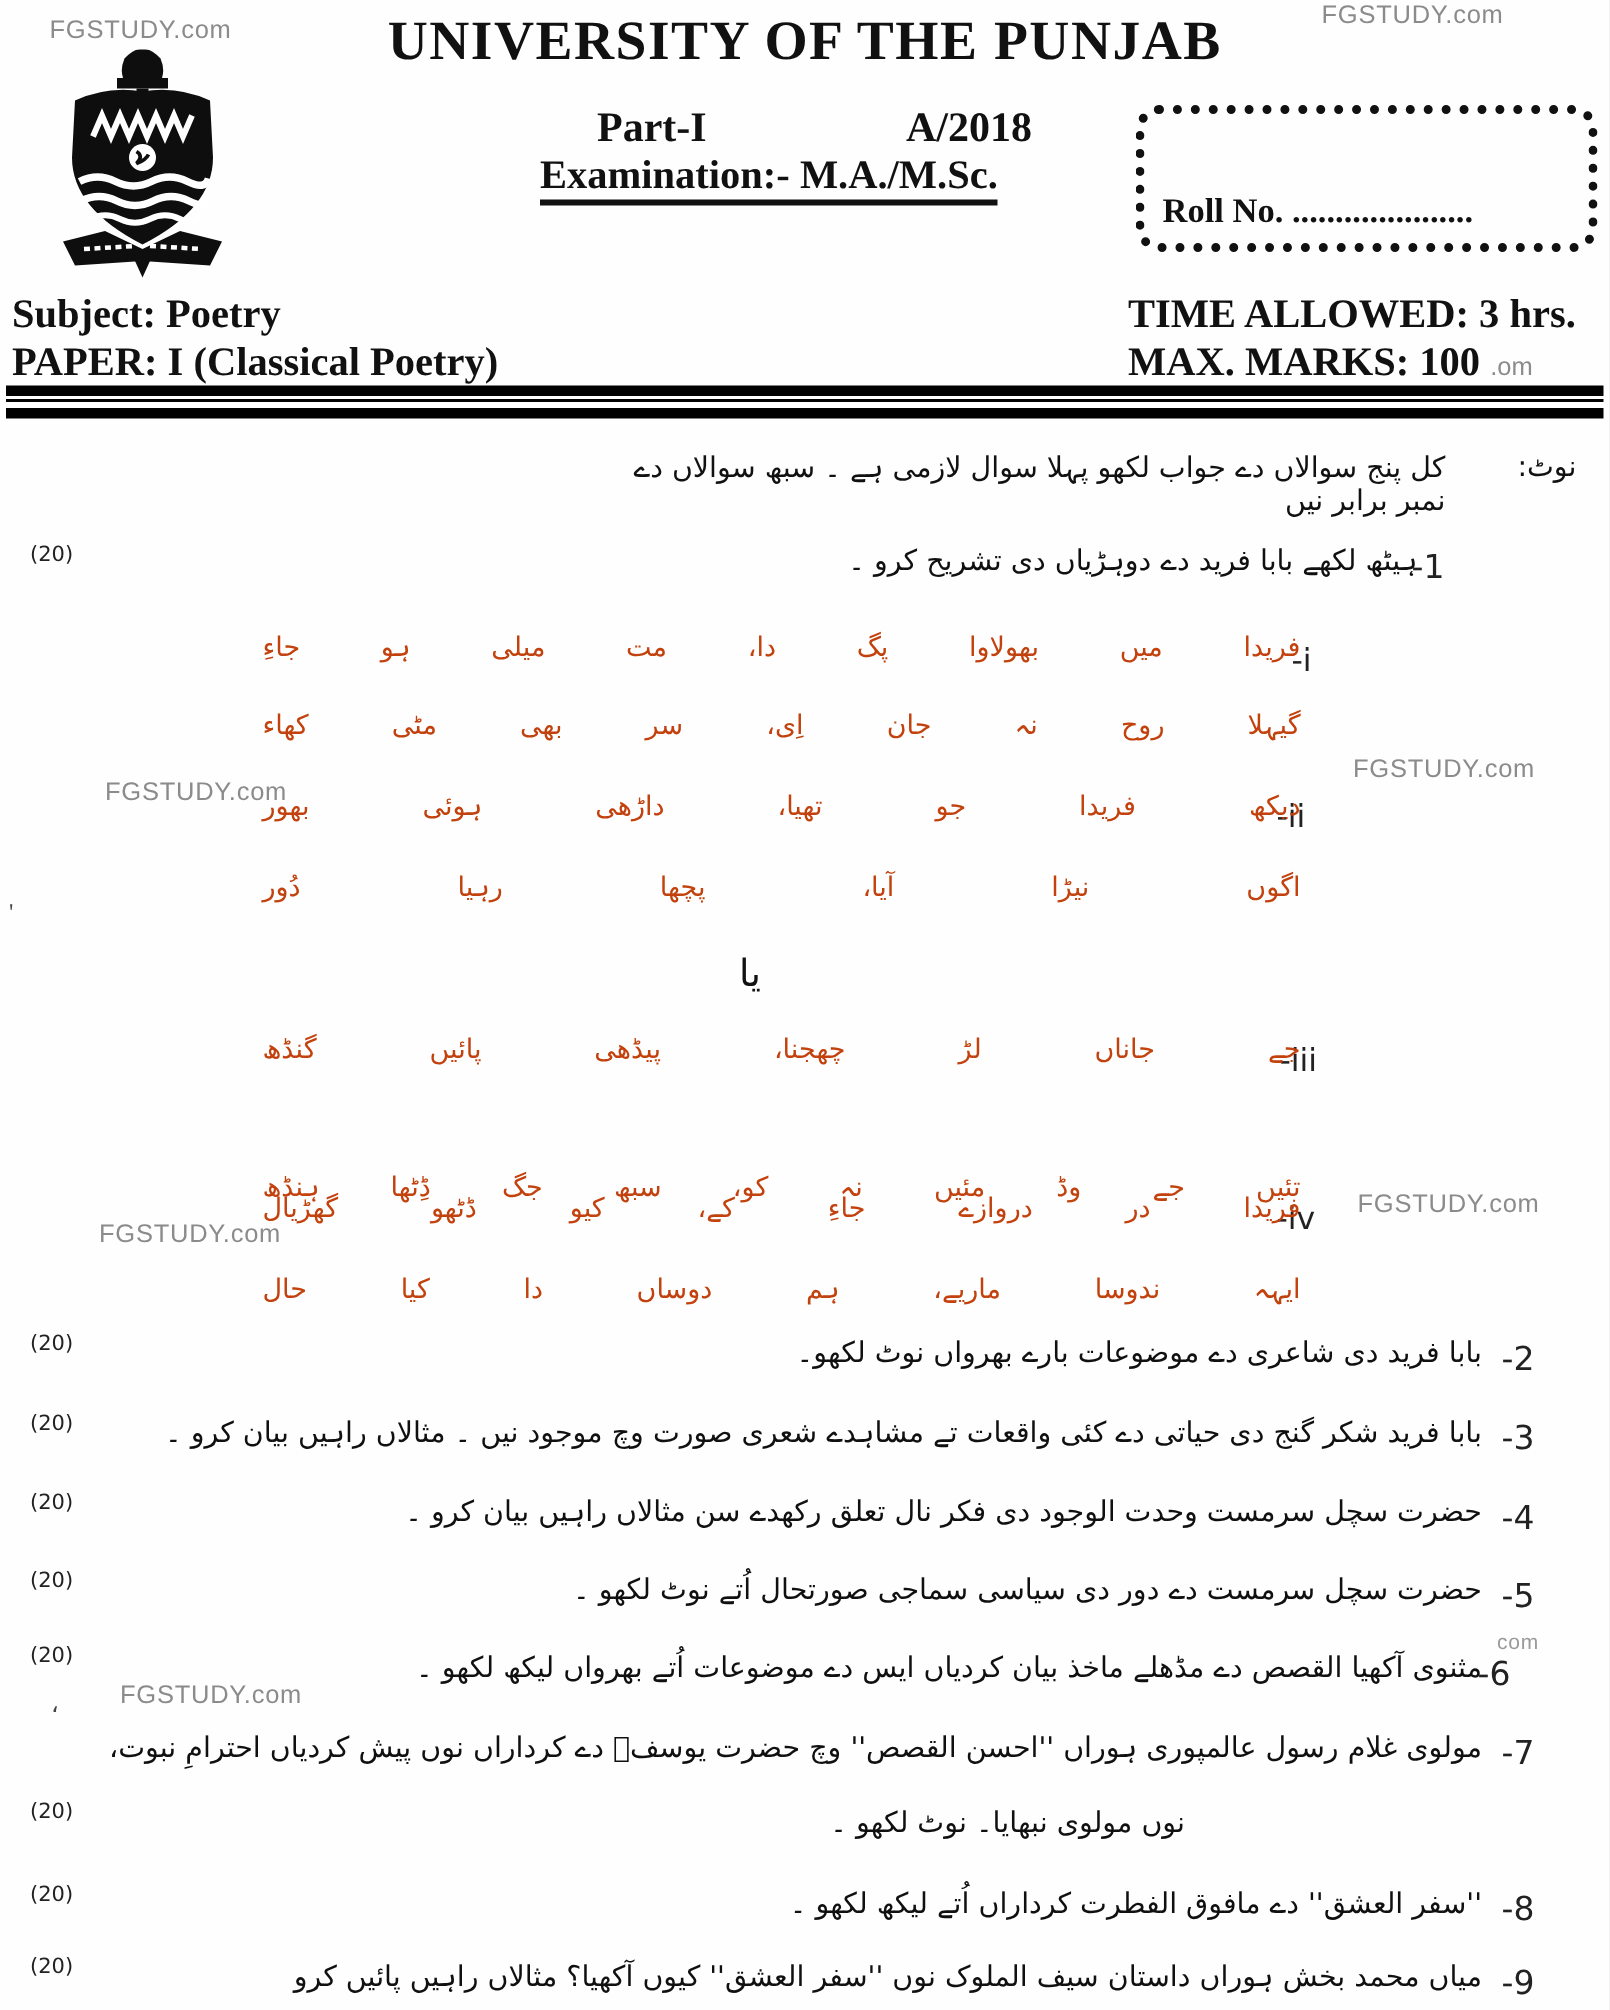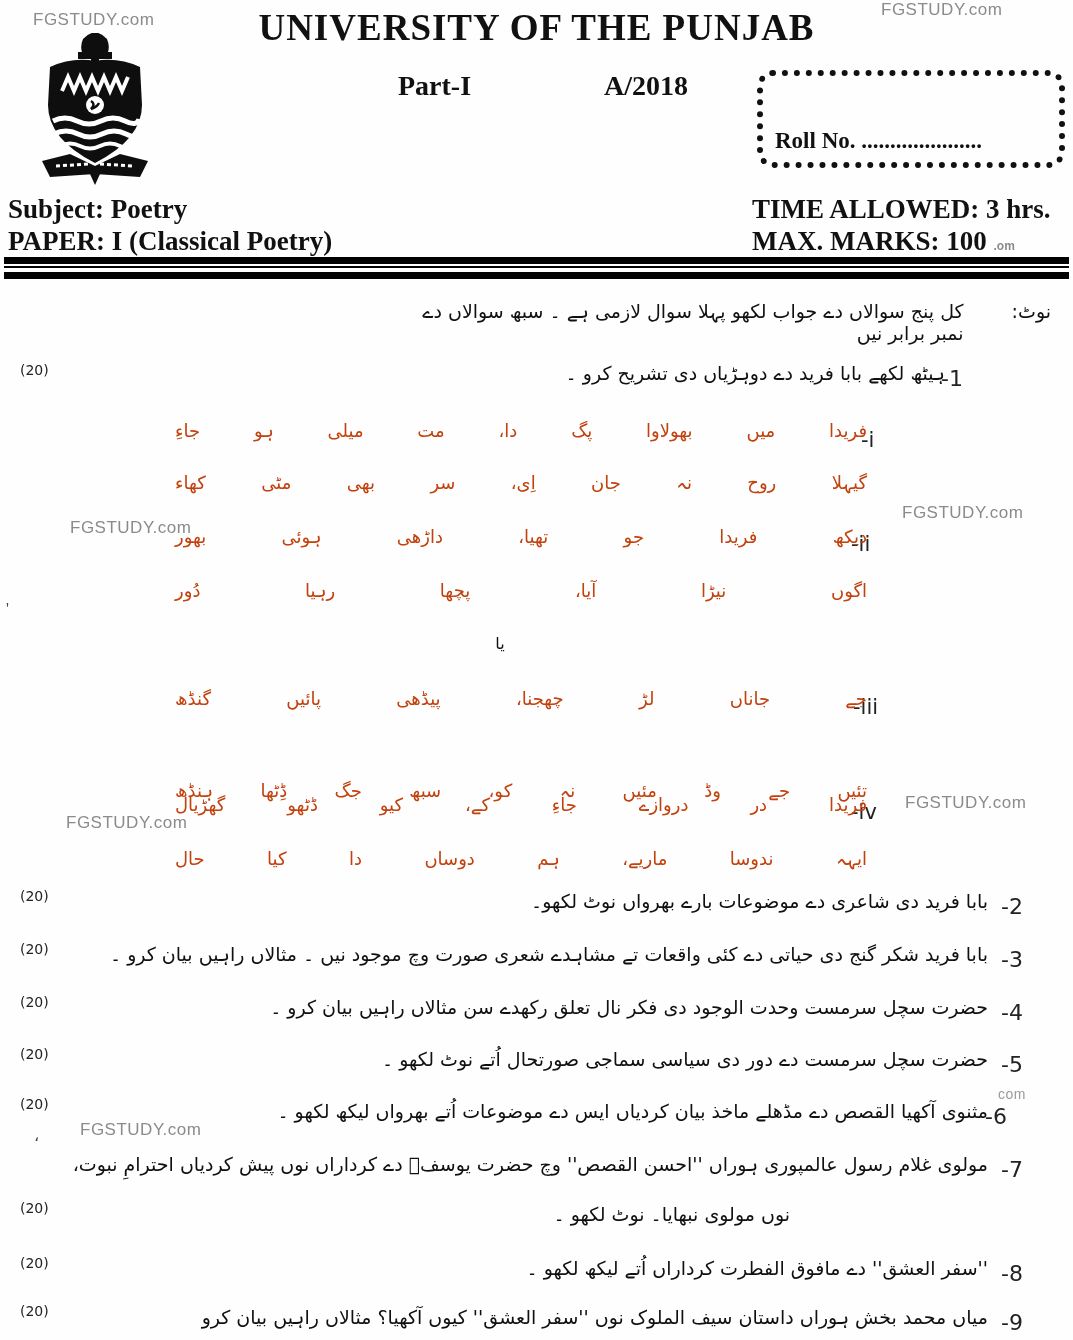--- a/index.html
+++ b/index.html
@@ -30,21 +30,21 @@
     left:757px; top:70px; width:296px; height:86px;
     border:6px dotted #111; border-radius:16px;
   }
   .rollbox .label{
     position:absolute; left:12px; bottom:8px; font-size:23px; font-weight:bold; white-space:nowrap;
   }
   .hleft1{left:8px; top:194px; font-size:27px; font-weight:bold;}
   .hleft2{left:8px; top:226px; font-size:27px; font-weight:bold;}
   .hright1{left:752px; top:194px; font-size:27px; font-weight:bold; white-space:nowrap;}
   .hright2{left:752px; top:226px; font-size:27px; font-weight:bold; white-space:nowrap;}
-  .om{font-size:12px; font-weight:bold; color:#8b8b8b; font-family:"Liberation Sans",sans-serif;margin-top:13px;}
+  .om{font-size:17px; font-weight:normal; color:#8b8b8b; font-family:"Liberation Sans",sans-serif;margin-top:13px;}
   .rule{
     left:4px; right:4px; top:257px; height:22px;
     background:linear-gradient(to bottom,
       #000 0 7px, transparent 7px 9px,
       #000 9px 11px, transparent 11px 15px,
       #000 15px 20px, transparent 20px 20.5px,
       #000 20.5px 22px);
   }
   .urdu{font-family:"DejaVu Sans", sans-serif; direction:rtl; unicode-bidi:embed;}
   .note{
@@ -64,21 +64,21 @@
     position:absolute; right:85px; font-size:19px; white-space:nowrap; color:#101010;
   }
   .vline{
     position:absolute; left:175px; width:692px; font-size:18px; color:#c2410c;
     text-align:justify; text-align-last:justify; white-space:nowrap;
   }
   .vmark{
     position:absolute; width:50px; text-align:left; font-size:21px;
     font-family:"DejaVu Sans", sans-serif; color:#222;
   }
-  .or-sep{left:470px; top:634px; width:60px; text-align:center; font-size:16px;
+  .or-sep{left:470px; top:634px; width:60px; text-align:center; font-size:25px;
     font-family:"DejaVu Sans", sans-serif;}
   .stray{position:absolute; font-size:16px; color:#444;}
 </style>
 </head>
 <body>
 
 <div class="page">
 
   <div class="wm" style="left:33px; top:10px;">FGSTUDY.com</div>
   <div class="wm" style="left:881px; top:0px;">FGSTUDY.com</div>
@@ -107,20 +107,21 @@
       <path d="M36,133 L70,131 M80,131 L114,133" stroke="#fff" stroke-width="3" stroke-dasharray="4 3" fill="none"></path>
       <path d="M70,141 L75,152 L80,141" fill="#0e0e0e"></path>
     </svg>
   </div>
 
   <div class="abs title">UNIVERSITY OF THE PUNJAB</div>
   <div class="abs part-row">
     <span>Part-I</span>
     <span>A/2018</span>
   </div>
+  <div class="abs exam">Examination:- M.A./M.Sc.</div>
 
   <div class="abs rollbox">
     <span class="label">Roll No. .....................</span>
   </div>
 
   <div class="abs hleft1">Subject: Poetry</div>
   <div class="abs hleft2">PAPER: I (Classical Poetry)</div>
   <div class="abs hright1">TIME ALLOWED: 3 hrs.</div>
   <div class="abs hright2">
     <span>MAX. MARKS: 100</span>
@@ -179,16 +180,16 @@
   <div class="qtext urdu" style="top:1153px;">مولوی غلام رسول عالمپوری ہوراں ''احسن القصص'' وچ حضرت یوسفؑ دے کرداراں نوں پیش کردیاں احترامِ نبوت،</div>
   <div class="qnum" style="top:1157px;">-7</div>
   <div class="qmarks" style="top:1200px;">(20)</div>
   <div class="qtext urdu" style="top:1203px; right:283px;">نوں مولوی نبھایا۔ نوٹ لکھو ۔</div>
 
   <div class="qmarks" style="top:1255px;">(20)</div>
   <div class="qtext urdu" style="top:1257px;">''سفر العشق'' دے مافوق الفطرت کرداراں اُتے لیکھ لکھو ۔</div>
   <div class="qnum" style="top:1261px;">-8</div>
 
   <div class="qmarks" style="top:1303px;">(20)</div>
-  <div class="qtext urdu" style="top:1306px;">میاں محمد بخش ہوراں داستان سیف الملوک نوں ''سفر العشق'' کیوں آکھیا؟ مثالاں راہیں بیان کرو</div>
+  <div class="qtext urdu" style="top:1306px;">میاں محمد بخش ہوراں داستان سیف الملوک نوں ''سفر العشق'' کیوں آکھیا؟ مثالاں راہیں پائیں کرو</div>
   <div class="qnum" style="top:1310px;">-9</div>
 
 </div>
 
 </body></html>

